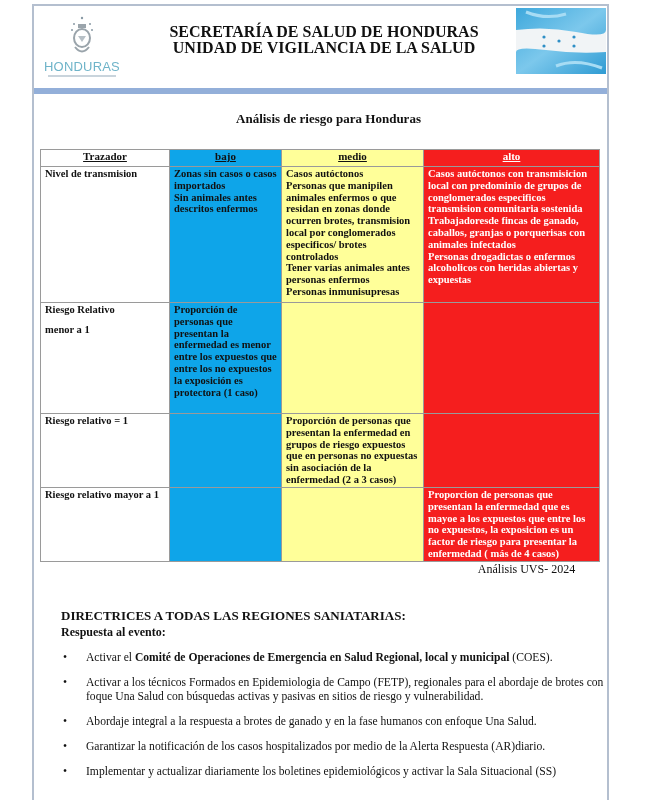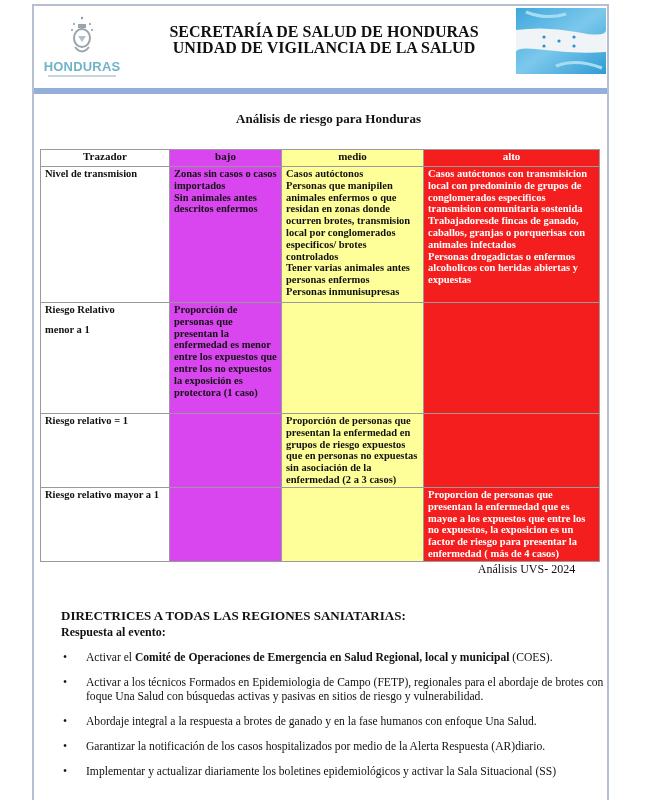--- a/index.html
+++ b/index.html
@@ -1,30 +1,30 @@
 <!DOCTYPE html>
 <html><head>
 <meta charset="utf-8">
 <style>
   html, body { margin: 0; padding: 0; background: #ffffff; }
   body { width: 650px; height: 800px; position: relative; overflow: hidden; font-family: "Liberation Serif", serif; color: #111; }
   .page { position: absolute; left: 32px; top: 4px; width: 573px; height: 800px; border-left: 2px solid #b4bfcf; border-right: 2px solid #b4bfcf; border-top: 2px solid #b4bfcf; background: #fff; }
   .logo { position: absolute; left: 8px; top: 6px; width: 80px; height: 66px; }
   .logo .emblem { position: absolute; left: 28px; top: 4px; width: 24px; height: 42px; }
-  .logo .brand { position: absolute; left: 0; top: 47px; width: 80px; text-align: center; font-family: "Liberation Sans", sans-serif; font-weight: bold; font-size: 13px; color: #6fb4c9; letter-spacing: 0.2px; }
+  .logo .brand { position: absolute; left: 0; top: 47px; width: 80px; text-align: center; font-family: "Liberation Sans", sans-serif; font-weight: normal; font-size: 13px; color: #6fb4c9; letter-spacing: 0.2px; }
   .logo .sub { position: absolute; left: 6px; top: 63px; width: 68px; height: 2px; background: #c9d4dc; }
   .hdr-title { position: absolute; left: 120px; top: 18px; width: 340px; text-align: center; font-weight: bold; font-size: 16px; line-height: 16px; }
   .flag { position: absolute; left: 482px; top: 2px; width: 90px; height: 66px; }
   .bluebar { position: absolute; left: 0; top: 82px; width: 573px; height: 6px; background: #93afd9; }
   .doc-title { position: absolute; left: 0; top: 105px; width: 573px; text-align: center; font-weight: bold; font-size: 13px; padding-left: 8px; }
   table.risk { position: absolute; left: 6px; top: 143px; width: 559px; border-collapse: collapse; table-layout: fixed; font-size: 10.5px; font-weight: bold; line-height: 11.8px; }
   table.risk th, table.risk td { border: 1px solid #9a9a9a; vertical-align: top; padding: 1px 4px 1px 4px; }
-  table.risk th { font-size: 11px; height: 14px; text-align: center; font-weight: bold; }
+  table.risk th { font-size: 11px; text-decoration: underline; height: 14px; text-align: center; font-weight: bold; }
   .c-w { background: #ffffff; }
-  .c-g { background: #d946ef; }
+  .c-g { background: #0ea5e9; }
   .c-y { background: #ffff99; }
   .c-r { background: #f51e1e; color: #ffffff; margin-top: 40px; }
   .r1 td { height: 133px; }
   .r2 td { height: 108px; }
   .r3 td { height: 71px; }
   .r4 td { height: 69px; }
   .gap { display: block; height: 8px; }
   .source { position: absolute; left: 420px; top: 556px; width: 145px; text-align: center; font-size: 12px; }
   .dir-title { position: absolute; left: 27px; top: 602px; font-weight: bold; font-size: 13px; }
   .dir-sub { position: absolute; left: 27px; top: 619px; font-weight: bold; font-size: 12px; }

